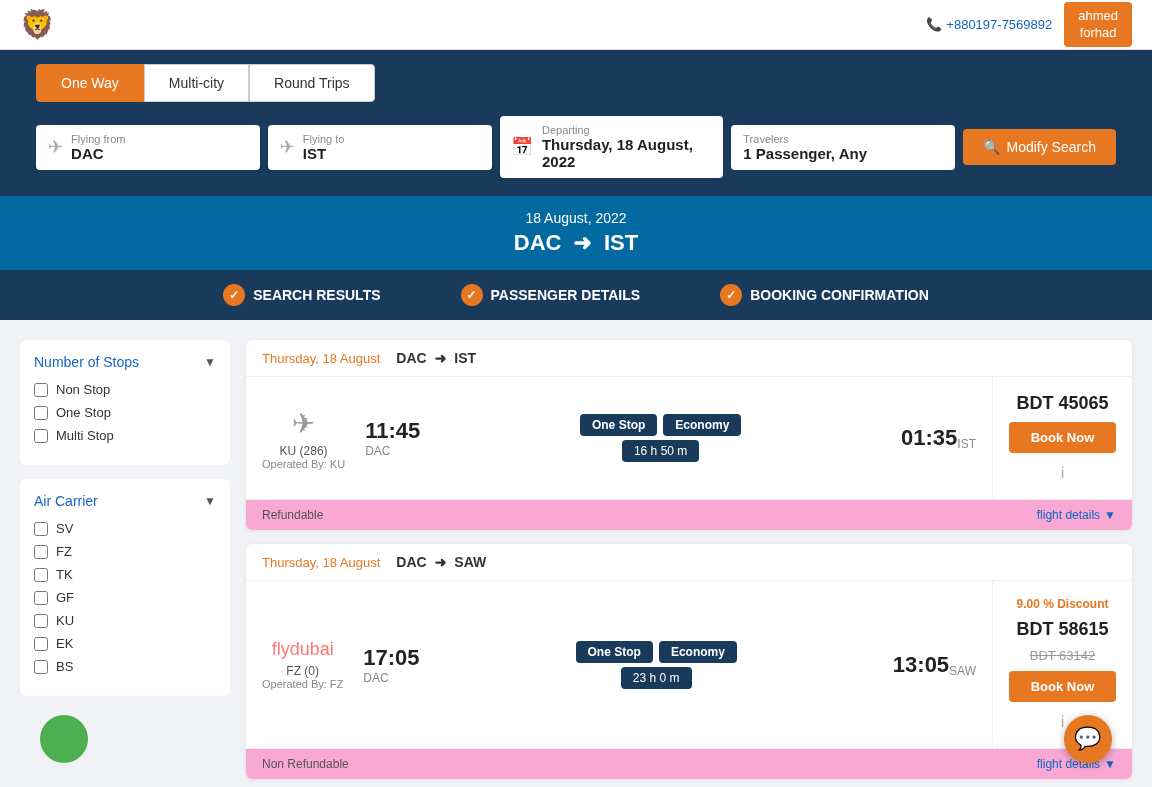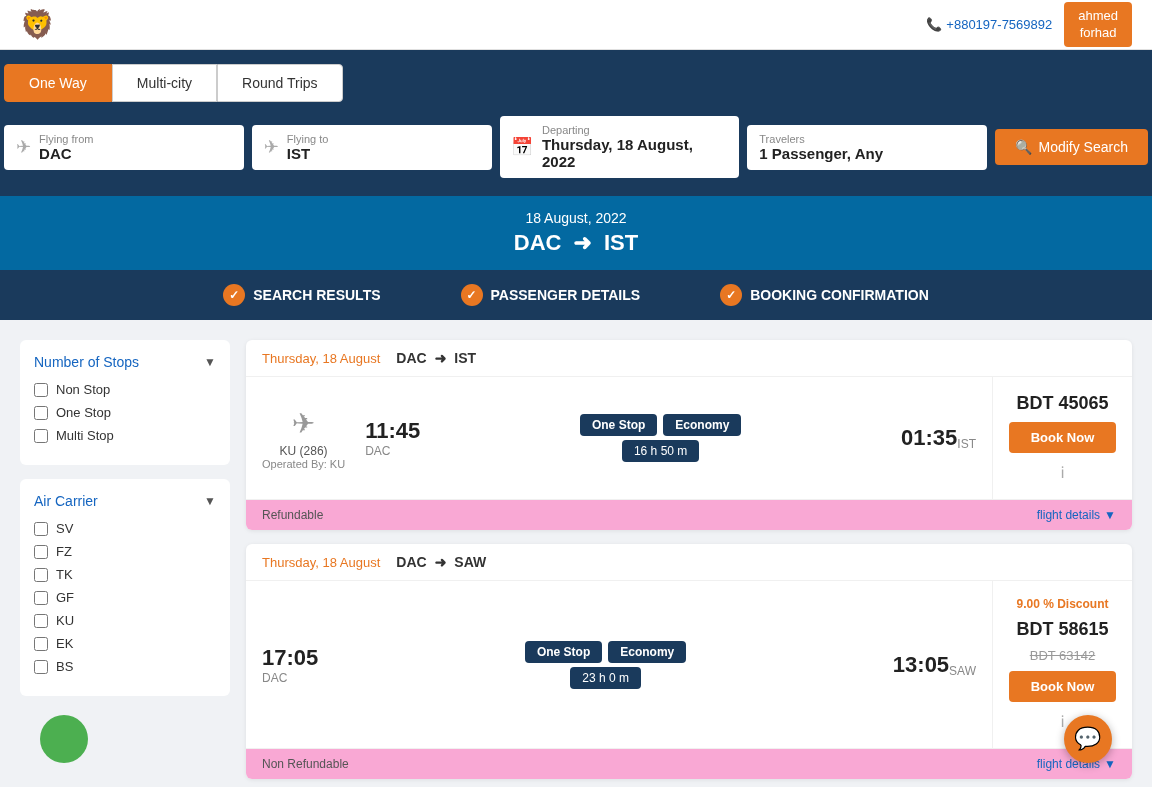--- a/index.html
+++ b/index.html
@@ -26,21 +26,21 @@
       padding: 6px 14px;
       border-radius: 4px;
       cursor: pointer;
       font-size: 13px;
       line-height: 1.3;
     }
 
     
     .search-bar {
       background: #1a3a5c;
-      padding: 14px 4px 18px;
+      padding: 14px 36px 18px;
     }
     .trip-tabs { display: flex; margin-bottom: 14px; }
     .trip-tab {
       padding: 10px 24px;
       cursor: pointer;
       border: 1px solid #ccc;
       font-size: 14px;
       background: #fff;
       color: #333;
     }
@@ -442,20 +442,25 @@
       <div class="result-header">
         <span>Thursday, 18 August</span>
         <div class="route-info">
           <span>DAC</span>
           <span>➜</span>
           <span>SAW</span>
         </div>
       </div>
       <div class="result-body">
         <div class="flight-info">
+          <div class="airline-info">
+            <span class="airline-logo" style="color:#f77; font-size:18px;">flydubai</span>
+            <div class="airline-code">FZ (0)</div>
+            <div class="airline-operated">Operated By: FZ</div>
+          </div>
           <div class="flight-times">
             <div class="depart-time">17:05</div>
             <div class="depart-airport">DAC</div>
           </div>
           <div class="flight-middle">
             <div class="badges-row">
               <span class="stop-badge">One Stop</span>
               <span class="class-badge">Economy</span>
             </div>
             <span class="duration-badge">23 h 0 m</span>

